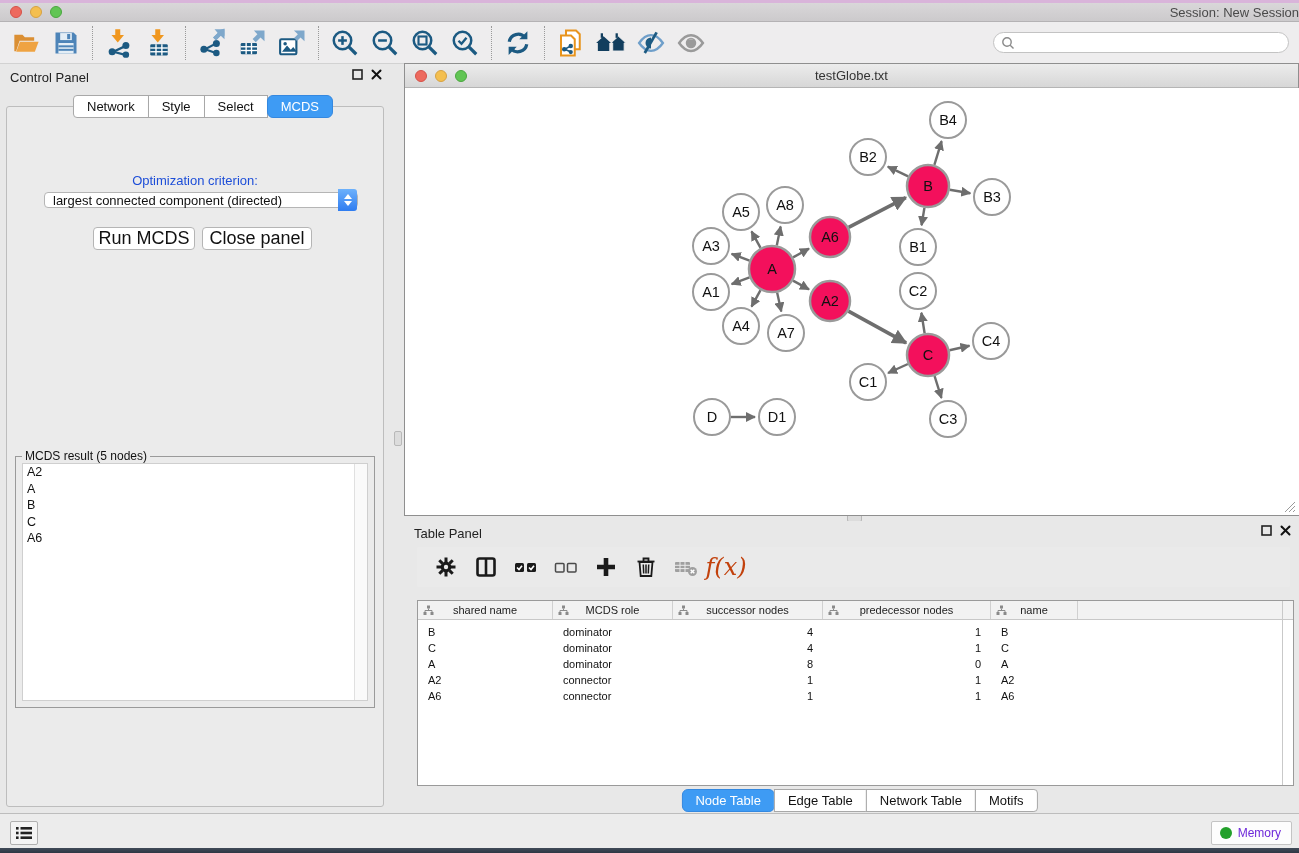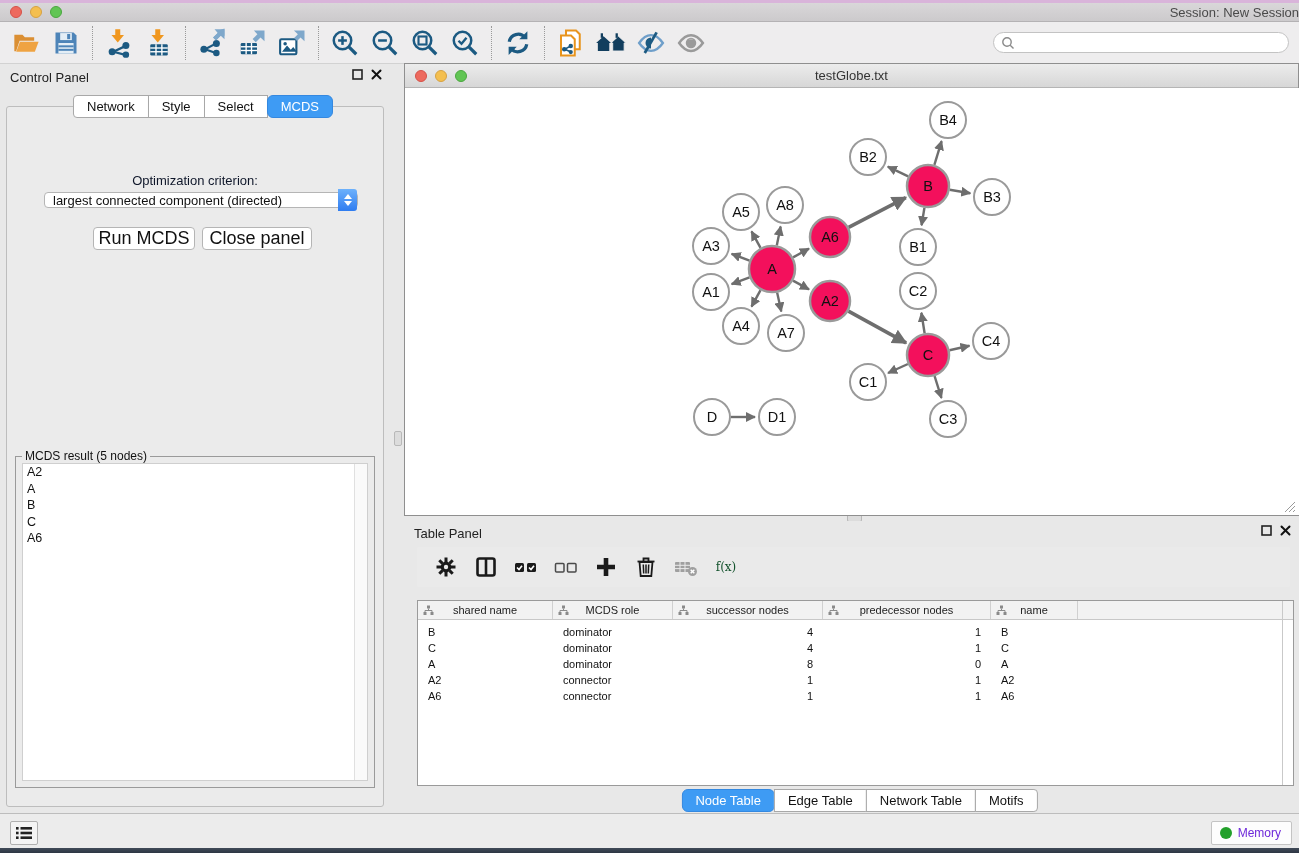--- a/index.html
+++ b/index.html
@@ -38,34 +38,34 @@
   .panel-btns { position:absolute; right:8px; top:4px; display:flex; gap:8px; align-items:center; }
   .float-btn svg, .close-btn svg { display:block; }
   .cp-content { position:absolute; left:6px; top:41px; width:378px; height:762px; max-height:762px;
     height:calc(748px - 41px - 6px); background:#ebebeb; border:1px solid #bdbdbd; border-radius:3px; }
   .seg-tabs { position:absolute; top:30px; left:50%; transform:translateX(-50%); display:inline-flex; z-index:3; }
   .seg-tab { padding:3px 13px; font-size:13px; background:#fff; border:1px solid #a8a8a8;
     margin-left:-1px; color:#111; white-space:nowrap; }
   .seg-tab:first-child { border-radius:4px 0 0 4px; margin-left:16px; }
   .seg-tab:last-child { border-radius:0 4px 4px 0; }
   .seg-tab.active { background:#3e9bf4; border-color:#3488e0; color:#fff;border-radius:6px; }
-  .opt-label { position:absolute; top:66px; left:0; width:100%; text-align:center; font-size:13px; color:#0f172a; }
+  .opt-label { position:absolute; top:66px; left:0; width:100%; text-align:center; font-size:13px; color:#1d4ed8; }
   .dropdown { position:absolute; top:85px; left:37px; width:314px; height:16px; background:#fff;
     border:1px solid #b5b5b5; border-radius:4px; display:flex; align-items:center; }
   .dropdown-text { flex:1; font-size:13px; color:#111; padding-left:8px; white-space:nowrap; overflow:hidden; }
   .dropdown-step { width:19px; height:22px; margin:0; border-radius:0 3px 3px 0;
     background:linear-gradient(#6db1fb,#2f7cf0); display:flex; flex-direction:column;
     align-items:center; justify-content:center; gap:2px; }
   .car-up { width:0; height:0; border-left:4px solid transparent; border-right:4px solid transparent; border-bottom:5px solid #fff; }
   .car-dn { width:0; height:0; border-left:4px solid transparent; border-right:4px solid transparent; border-top:5px solid #fff; }
   .cp-btn { position:absolute; top:120px; height:23px; background:#fff; border:1px solid #b5b5b5;
     border-radius:4px; font-size:18px; color:#111; display:flex; align-items:center; justify-content:center; }
   .run-btn { left:86px; width:102px; }
   .closep-btn { left:195px; width:110px; }
-  .groupbox { position:absolute; left:8px; top:349px; width:360px; height:332px;
+  .groupbox { position:absolute; left:8px; top:349px; width:360px; height:252px;
     border:1px solid #9a9a9a;text-decoration:underline; }
   .groupbox-legend { position:absolute; top:-8px; left:6px; background:#ebebeb; padding:0 3px;
     font-size:12px; color:#111; }
   .result-list { position:absolute; inset:6px; background:#fff; border:1px solid #cfcfcf; overflow:hidden; }
   .result-scroll { position:absolute; right:0; top:0; width:13px; height:100%; background:#fafafa; border-left:1px solid #e0e0e0; }
   .result-item { font-size:12.5px; color:#111; line-height:16.5px; padding-left:4px; }
 
   
   .v-handle { position:absolute; left:394px; top:431px; width:8px; height:15px; background:#dcdcdc; border:1px solid #b8b8b8; border-radius:2px; }
   .h-handle { position:absolute; left:847px; top:514px; width:15px; height:8px; background:#dcdcdc; border:1px solid #b8b8b8; border-radius:2px; }
@@ -77,21 +77,21 @@
     background:linear-gradient(#ececec,#d7d7d7); border-bottom:1px solid #b5b5b5; display:flex; align-items:center; }
   .net-title { position:absolute; left:0; right:0; text-align:center; font-size:13px; color:#333; }
   .net-canvas { position:absolute; left:0; top:24px; width:903px; height:427px; background:#fff; }
   .net-grip { position:absolute; right:2px; bottom:2px; }
 
   
   .table-panel { position:absolute; left:404px; top:521px; width:895px; height:292px; background:#e8e8e8; }
   .tp-toolbar { position:absolute; left:13px; top:26px; right:9px; height:40px; background:#eaeaea;
     border-radius:2px; display:flex; align-items:center; gap:10px; padding-left:14px; }
   .tp-icon { width:30px; height:30px; display:flex; align-items:center; justify-content:center; }
-  .fx-label { font-size:12px; font-family:"DejaVu Serif","Liberation Serif",serif; color:#14532d; }
+  .fx-label { font-size:24px; font-family:"DejaVu Serif","Liberation Serif",serif; font-style:italic; color:#c2410c; }
   .dtable { position:absolute; left:13px; top:79px; width:877px; height:186px; background:#fff; border:1px solid #9a9a9a; overflow:hidden; }
   .dt-head { display:grid; grid-template-columns:135px 120px 150px 168px 87px 1fr; height:19px;
     background:#f2f2f2; border-bottom:1px solid #c8c8c8; }
   .dt-th { position:relative; display:flex; align-items:center; justify-content:center;
     font-size:11px; color:#222; border-right:1px solid #d0d0d0; }
   .dt-th:last-child { border-right:none; }
   .dt-th .col-icon { position:absolute; left:5px; top:4px; }
   .dt-rows { padding-top:4px; }
   .dt-row { display:grid; grid-template-columns:135px 120px 150px 168px 87px 1fr; height:16px;
     font-size:11px; color:#111; align-items:center; }

